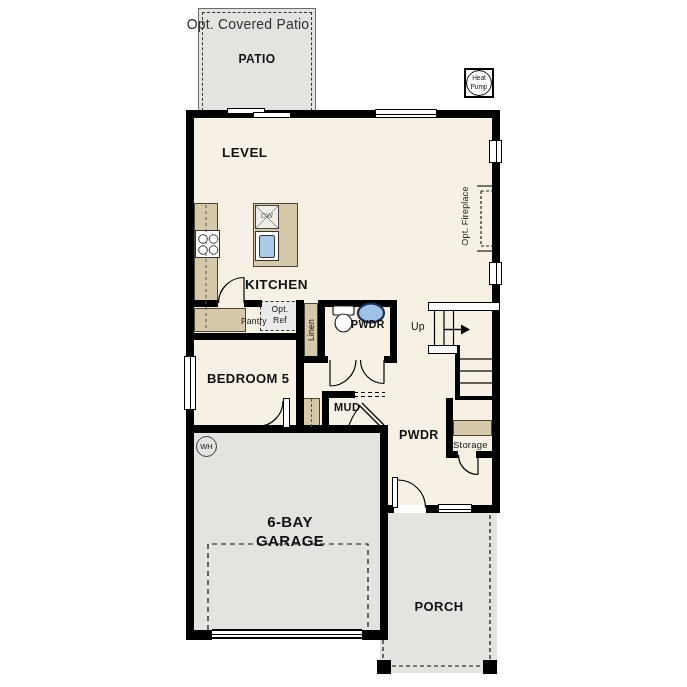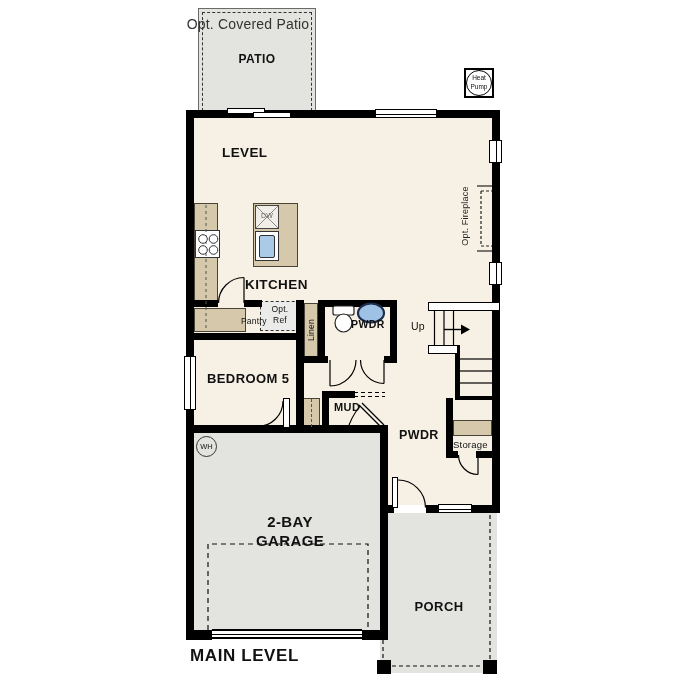--- a/index.html
+++ b/index.html
@@ -196,17 +196,16 @@
   <div class="lbl sm" style="left:259px;top:212px;width:16px;text-align:center;font-size:7px;color:#666;">DW</div>
   <div class="lbl sm" style="left:197px;top:316px;font-size:8.5px;margin-left:44px;">Pantry</div>
   <div class="lbl sm wrap" style="left:267px;top:304px;width:26px;font-size:8.5px;">Opt. Ref</div>
   <div class="lbl sm rot" style="left:289px;top:325px;width:44px;text-align:center;font-size:8.5px;">Linen</div>
   <div class="lbl" style="left:351px;top:318px;font-size:10.5px;">PWDR</div>
   <div class="lbl sm" style="left:411px;top:320px;font-size:10.5px;">Up</div>
   <div class="lbl" style="left:207px;top:371px;font-size:13px;">BEDROOM 5</div>
   <div class="lbl" style="left:334px;top:401px;font-size:11px;">MUD</div>
   <div class="lbl" style="left:399px;top:428px;font-size:12.5px;">PWDR</div>
   <div class="lbl sm" style="left:453px;top:439px;font-size:9.5px;">Storage</div>
-  <div class="lbl wrap" style="left:240px;top:513px;width:100px;font-size:15px;">2-BAY GARAGE</div>
+  <div class="lbl wrap" style="left:240px;top:513px;width:100px;font-size:15px;">6-BAY GARAGE</div>
   <div class="lbl" style="left:439px;top:582px;transform:translateX(-50%);font-size:13px;margin-top:17px;">PORCH</div>
-  <div class="lbl" style="left:190px;top:646px;font-size:17px;letter-spacing:.6px;">MAIN LEVEL</div>
 
 </div>
 
 </body></html>

